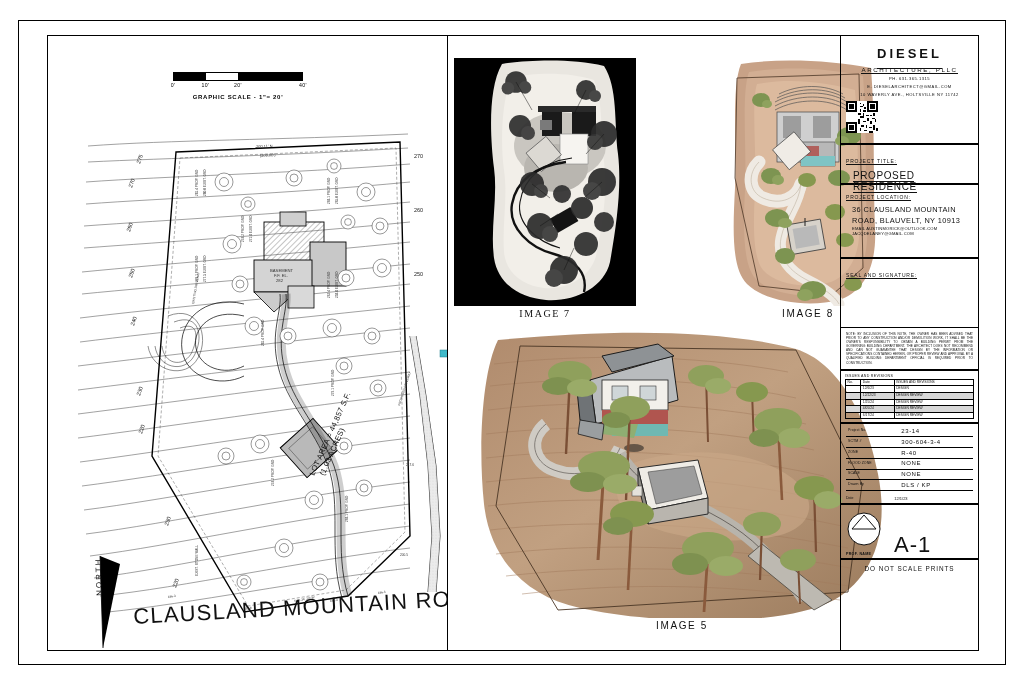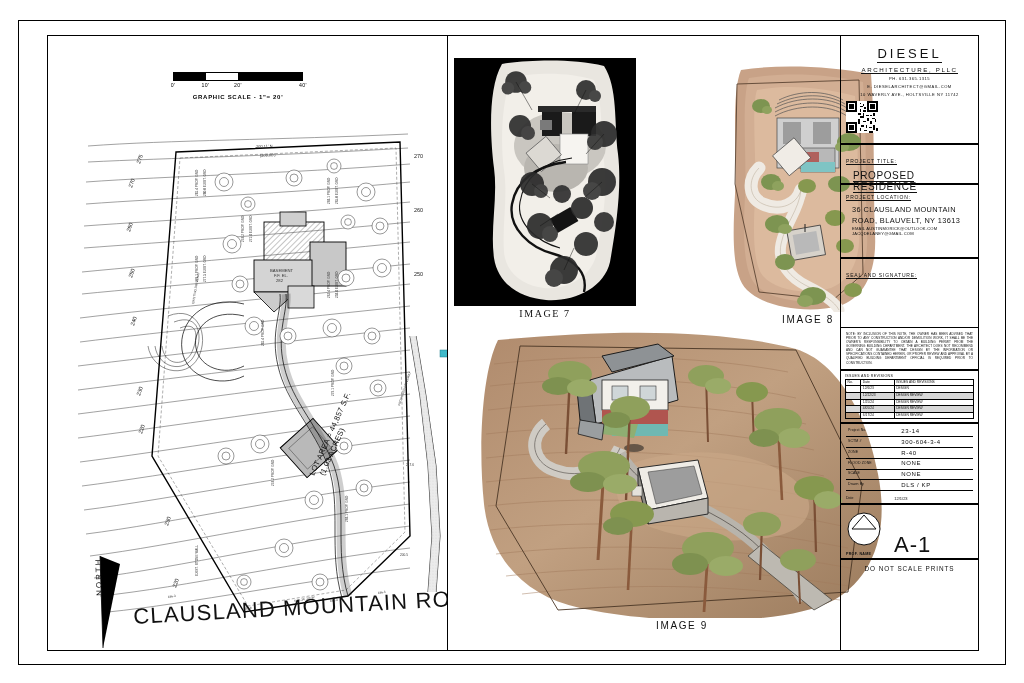--- a/index.html
+++ b/index.html
@@ -47,21 +47,21 @@
   .imgframe{position:absolute;}
   .imgcap{position:absolute;width:100%;text-align:center;font-size:10px;letter-spacing:1.6px;color:#111;}
 
   
   #titleblock{position:absolute;right:0;top:0;width:138px;height:100%;border-left:1px solid #000;box-sizing:border-box;}
   .tb-sec{position:relative;padding:3px 5px;box-sizing:border-box;}
   .rule{height:1px;background:#000;margin:0;}
   .rule2{height:2px;background:#000;margin:0;}
   .logo{text-align:center;font-size:13px;letter-spacing:3px;color:#111;margin-top:7px;
         font-family:"Liberation Sans",sans-serif;}
-  .logo u{text-decoration:none;border-bottom:1px solid #111;padding-bottom:1px;}
+  .logo u{text-decoration:none;border-bottom:1px solid #111;padding-bottom:7px;font-weight:bold;}
   .sub1{text-align:center;font-size:6.2px;letter-spacing:1.6px;margin-top:5px;color:#111;}
   .sub1 u{text-decoration:none;border-bottom:.8px solid #111;}
   .sub2{text-align:center;font-size:4.1px;letter-spacing:.5px;margin-top:3px;color:#111;}
   .qr{width:32px;height:32px;margin:4px auto 3px;}
   .hdr{font-size:5px;letter-spacing:.8px;color:#111;border-bottom:.8px solid #111;display:inline-block;}
   .bigline{font-size:10px;letter-spacing:.6px;color:#111;margin:3px 0 0 7px;}
   .bigline u{text-decoration:none;border-bottom:.8px solid #111;}
   .loc{font-size:7.4px;letter-spacing:.4px;color:#111;margin:2px 0 0 6px;line-height:1.25;}
   .locsm{font-size:4.1px;letter-spacing:.2px;color:#111;margin-left:6px;line-height:1.35;}
   .note{font-size:3.1px;line-height:1.32;color:#111;text-align:justify;letter-spacing:.05px;}
@@ -391,21 +391,21 @@
           </g>
 
           <g stroke="#111" stroke-width=".6" fill="none" opacity=".8">
             <path d="M62,24 L78,52 M132,32 L120,56 M150,76 L132,96 M78,126 L96,140
                      M86,168 L104,156 M110,212 L120,190 M148,124 L130,140"></path>
           </g>
         </svg>
         <div class="imgcap" style="top:250px;color:#111">IMAGE 7</div>
       </div>
 
-      <div class="imgframe" style="left:265px;top:28px;width:190px;height:248px;">
+      <div class="imgframe" style="left:265px;top:22px;width:190px;height:248px;">
         <svg width="190" height="248" viewBox="0 0 190 248">
 
           <path d="M28,6 C66,0 116,2 158,10 C162,60 160,120 162,170 C164,206 152,234 126,242
                    C96,250 52,244 34,226 C18,210 20,170 22,130 C24,86 18,30 28,6 Z" fill="#c8a287"></path>
           <path d="M36,14 C72,8 114,10 150,18 C154,64 152,120 154,168 C156,200 146,226 122,234
                    C94,242 56,236 42,220 C30,206 30,170 32,132 C34,92 28,36 36,14 Z" fill="#d2ae93"></path>
           <path d="M44,26 C78,20 110,24 142,32 C146,74 144,124 146,166 C148,194 138,216 118,224
                    C94,232 62,226 50,212 C40,200 40,168 42,134 C44,98 38,44 44,26 Z" fill="#dcba9e"></path>
 
           <path d="M24,20 L146,16 L150,210 L120,236 L46,228 L22,120 Z" fill="none" stroke="#4b3626" stroke-width=".8"></path>
@@ -603,21 +603,21 @@
               <line x1="0" y1="0" x2="-4" y2="76" stroke="#8a5a3c" stroke-width="2.6"></line>
               <ellipse cx="0" cy="0" rx="22" ry="13" fill="#86984f"></ellipse>
               <ellipse cx="-14" cy="12" rx="15" ry="9" fill="#7e9150"></ellipse>
             </g>
             <g transform="translate(336,232)">
               <line x1="0" y1="0" x2="2" y2="44" stroke="#7a4f35" stroke-width="2"></line>
               <ellipse cx="0" cy="0" rx="18" ry="11" fill="#8fa05c"></ellipse>
             </g>
           </g>
         </svg>
-        <div class="imgcap" style="top:292px;color:#111">IMAGE 9</div>
+        <div class="imgcap" style="top:292px;color:#111">IMAGE 5</div>
       </div>
 
       <div id="titleblock">
 
         <div class="tb-sec">
           <div class="logo">
             <u>DIESEL</u>
           </div>
           <div class="sub1">
             <u>ARCHITECTURE, PLLC</u>
@@ -680,21 +680,21 @@
           <div class="bigline">
             <u>PROPOSED RESIDENCE</u>
           </div>
         </div>
 
         <div class="rule2"></div>
 
         <div class="tb-sec" style="padding-top:0;height:72px">
           <span class="hdr">PROJECT LOCATION:</span>
           <div class="loc">36 CLAUSLAND MOUNTAIN</div>
-          <div class="loc">ROAD, BLAUVELT, NY 13613</div>
+          <div class="loc">ROAD, BLAUVELT, NY 10913</div>
           <div class="locsm">EMAIL  AUSTINMORICK@OUTLOOK.COM</div>
           <div class="locsm">JACQDELANEY@GMAIL.COM</div>
         </div>
 
         <div class="rule2"></div>
 
         <div class="tb-sec" style="padding-top:4px;height:68px">
           <span class="hdr">SEAL AND SIGNATURE:</span>
         </div>
 

